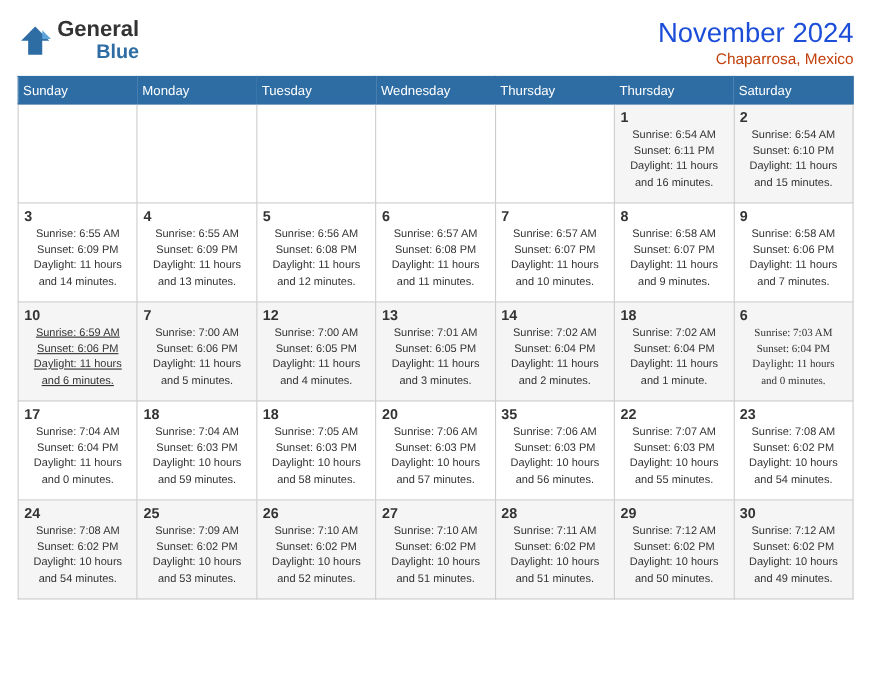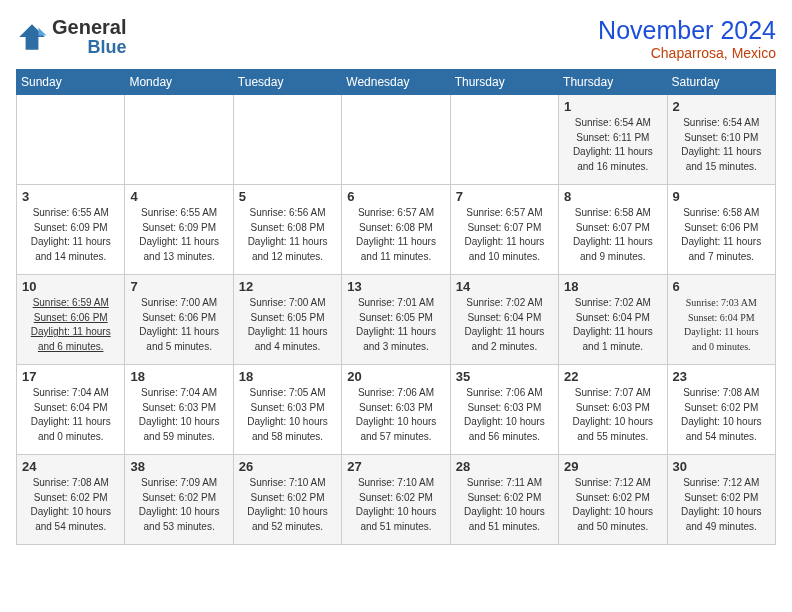--- a/index.html
+++ b/index.html
@@ -304,21 +304,21 @@
       </tr>
       <tr>
         <td>
           <span class="day-num">24</span>
           <div class="day-info" style="white-space: pre-line;">Sunrise: 7:08 AM
 Sunset: 6:02 PM
 Daylight: 10 hours
 and 54 minutes.</div>
         </td>
         <td>
-          <span class="day-num">38</span>
+          <span class="day-num">25</span>
           <div class="day-info" style="white-space: pre-line;">Sunrise: 7:09 AM
 Sunset: 6:02 PM
 Daylight: 10 hours
 and 53 minutes.</div>
         </td>
         <td>
           <span class="day-num">26</span>
           <div class="day-info" style="white-space: pre-line;">Sunrise: 7:10 AM
 Sunset: 6:02 PM
 Daylight: 10 hours

